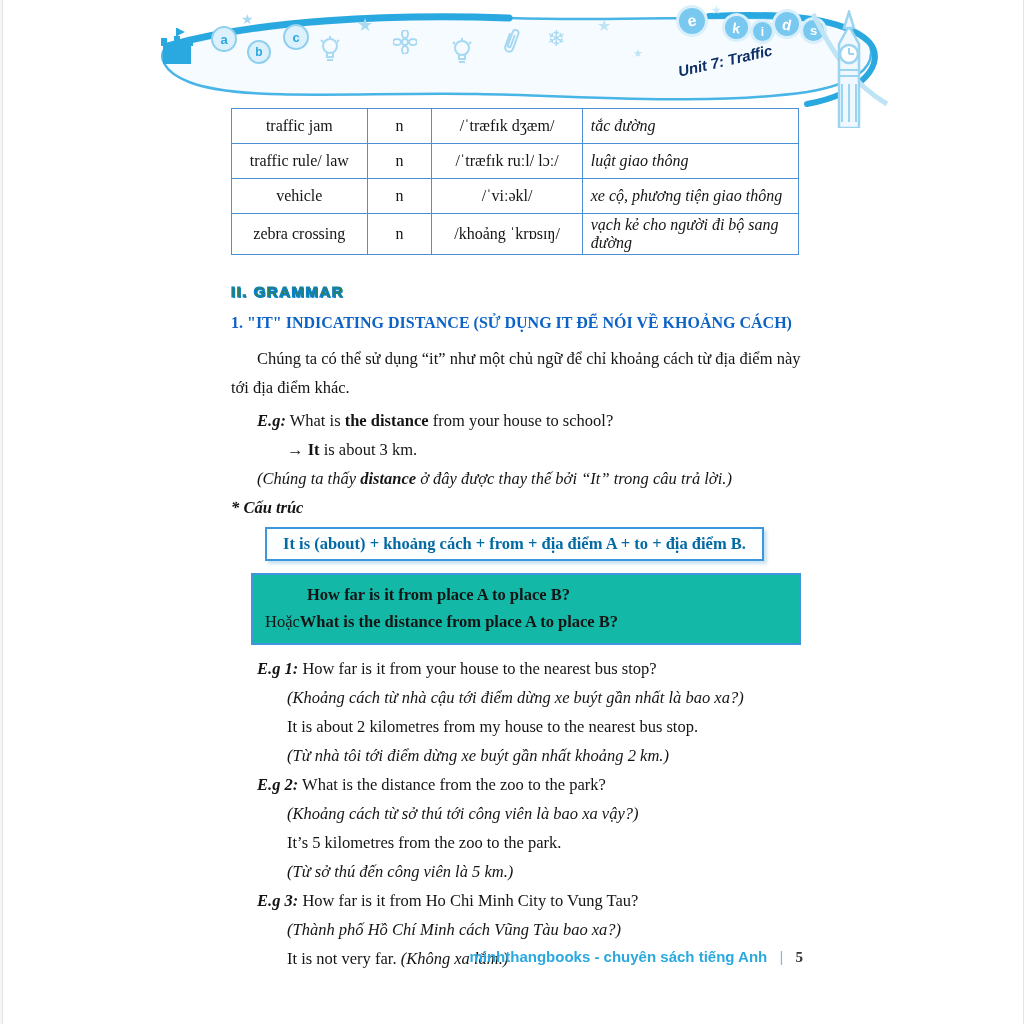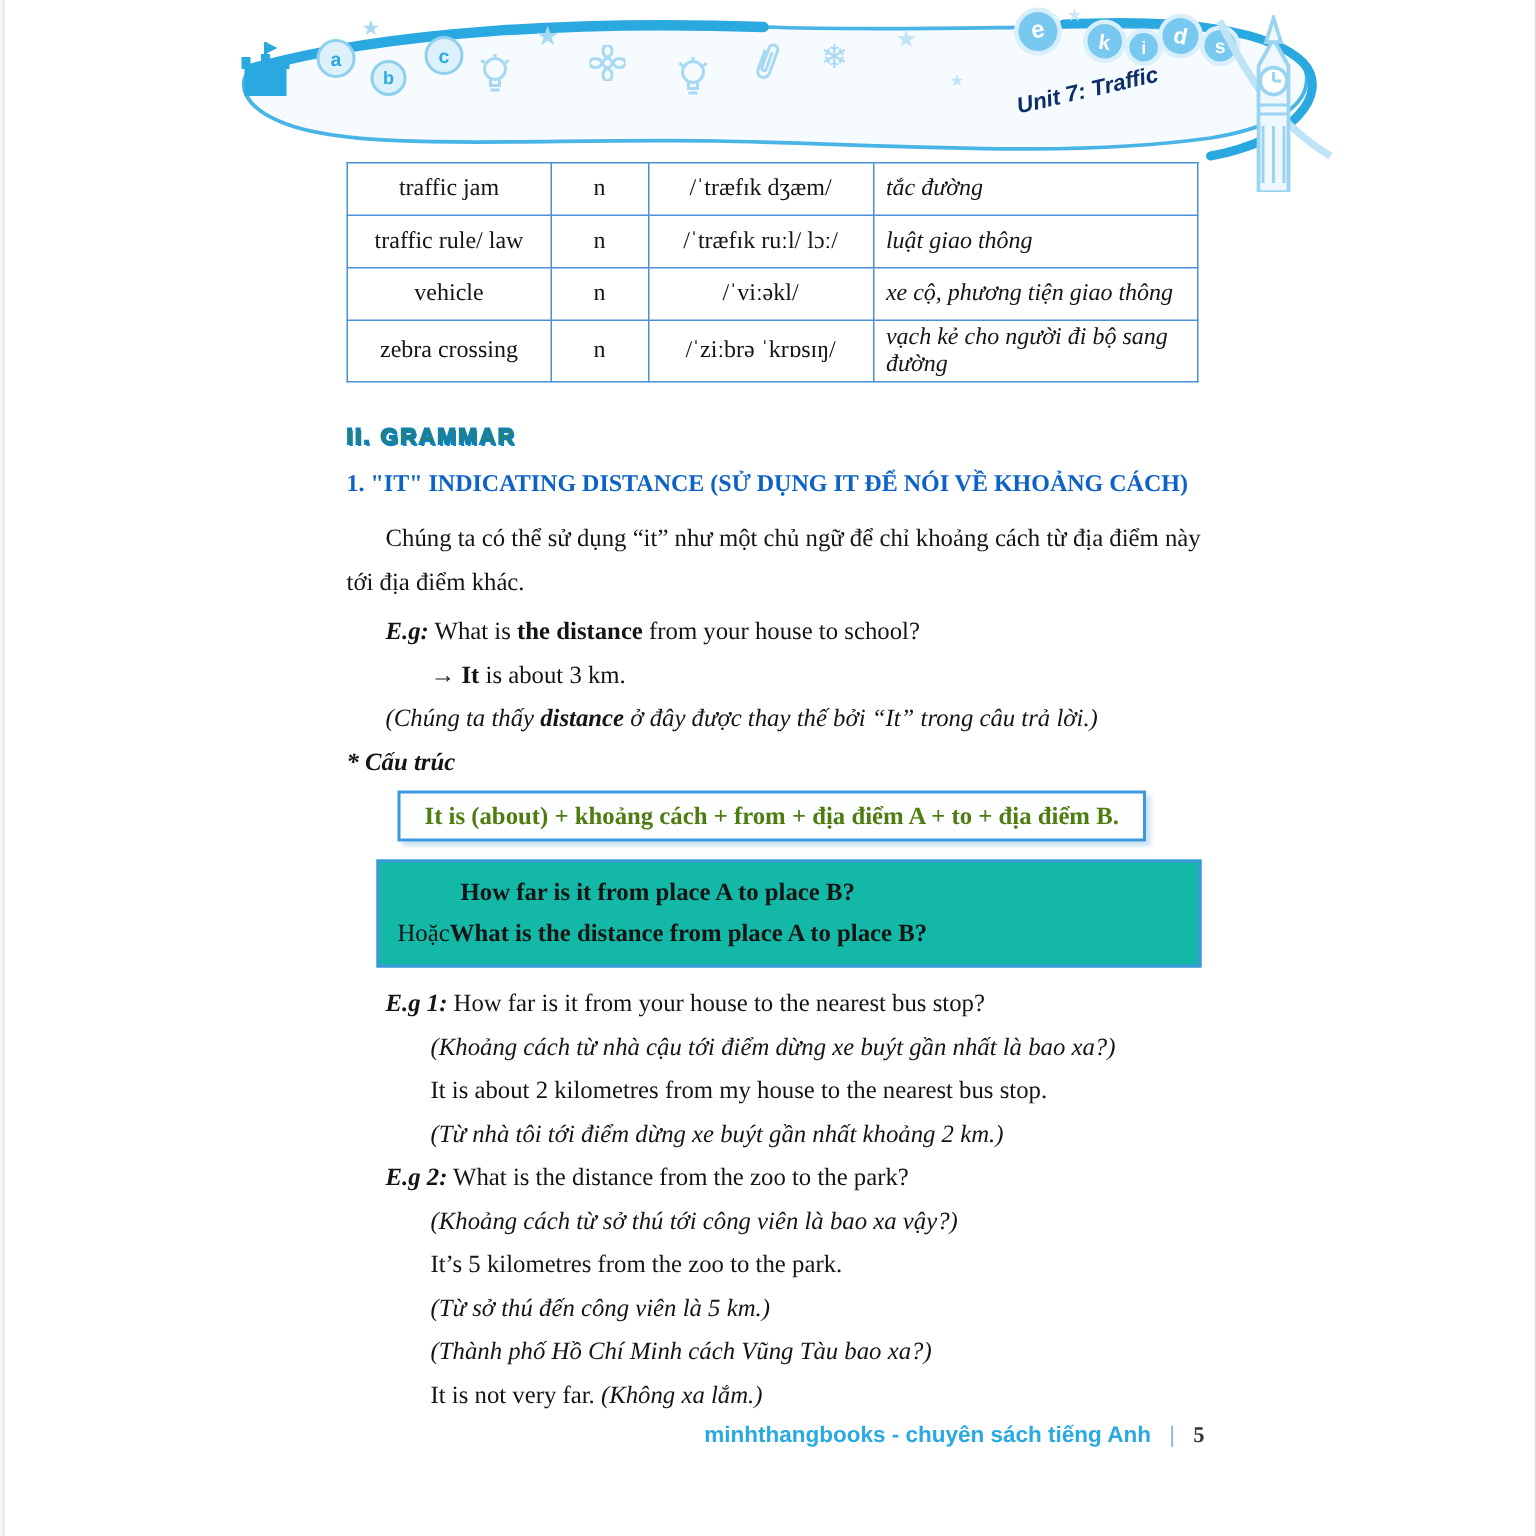--- a/index.html
+++ b/index.html
@@ -32,21 +32,21 @@
   .intro{line-height:29px;text-indent:26px;margin:0 0 4px 0;}
 
   .line{line-height:29px;}
   .ind1{padding-left:26px;}
   .ind2{padding-left:56px;}
   .it{font-style:italic;}
   .b{font-weight:bold;font-style:italic;}
   .bi{font-weight:bold;font-style:italic;}
 
   .box1{display:inline-block;margin:5px 0 7px 34px;padding:5px 16px;border:2px solid #3e97dc;background:#fdfeff;
-        font-weight:bold;color:#4d7c0f;box-shadow:3px 3px 3px #c9e4f4;}
+        font-weight:bold;color:#0369a1;box-shadow:3px 3px 3px #c9e4f4;}
   .box2{width:530px;margin:5px 0 9px 20px;padding:6px 8px 8px 8px;border:2px solid #3e97dc;background:#14b8a6;}
   .box2 .b2l1{font-weight:bold;padding-left:46px;line-height:27px;}
   .box2 .b2l2{line-height:27px;}
   .box2 .or{font-weight:normal;padding-left:4px;}
   .box2 .b2l2 b{}
 
   .footer{position:absolute;left:228px;top:948px;width:572px;text-align:right;font-family:"Liberation Sans",sans-serif;font-size:15px;}
   .footer .brand{color:#2aa9e0;font-weight:bold;text-align:center;}
   .footer .sep{color:#8ab6d6;margin:0 8px;font-weight:normal;}
   .footer .pageno{color:#333;font-weight:bold;font-family:"Liberation Serif",serif;}
@@ -166,21 +166,21 @@
         </tr>
         <tr>
           <td class="word">vehicle</td>
           <td class="pos">n</td>
           <td class="phon">/ˈviːəkl/</td>
           <td class="meaning">xe cộ, phương tiện giao thông</td>
         </tr>
         <tr>
           <td class="word">zebra crossing</td>
           <td class="pos">n</td>
-          <td class="phon">/ˈziːbrə ˈkrɒsɪŋ/</td>
+          <td class="phon">/khoảng ˈkrɒsɪŋ/</td>
           <td class="meaning">vạch kẻ cho người đi bộ sang đường</td>
         </tr>
       </tbody>
     </table>
 
     <div class="grammar-title">II. GRAMMAR</div>
     <div class="subsection">1. "IT" INDICATING DISTANCE (SỬ DỤNG IT ĐỂ NÓI VỀ KHOẢNG CÁCH)</div>
 
     <p class="intro">Chúng ta có thể sử dụng “it” như một chủ ngữ để chỉ khoảng cách từ địa điểm này tới địa điểm khác.</p>
 
@@ -215,20 +215,24 @@
     <div class="line ind2 it">(Từ nhà tôi tới điểm dừng xe buýt gần nhất khoảng 2 km.)</div>
 
     <div class="line ind1">
       <span class="bi">E.g 2:</span>
       <span>What is the distance from the zoo to the park?</span>
     </div>
     <div class="line ind2 it">(Khoảng cách từ sở thú tới công viên là bao xa vậy?)</div>
     <div class="line ind2">It’s 5 kilometres from the zoo to the park.</div>
     <div class="line ind2 it">(Từ sở thú đến công viên là 5 km.)</div>
 
+    <div class="line ind1">
+      <span class="bi">E.g 3:</span>
+      <span>How far is it from Ho Chi Minh City to Vung Tau?</span>
+    </div>
     <div class="line ind2 it">(Thành phố Hồ Chí Minh cách Vũng Tàu bao xa?)</div>
     <div class="line ind2">
       <span>It is not very far.</span>
       <span class="it">(Không xa lắm.)</span>
     </div>
 
   </div>
 
   <div class="footer">
     <span class="brand">minhthangbooks - chuyên sách tiếng Anh</span>

